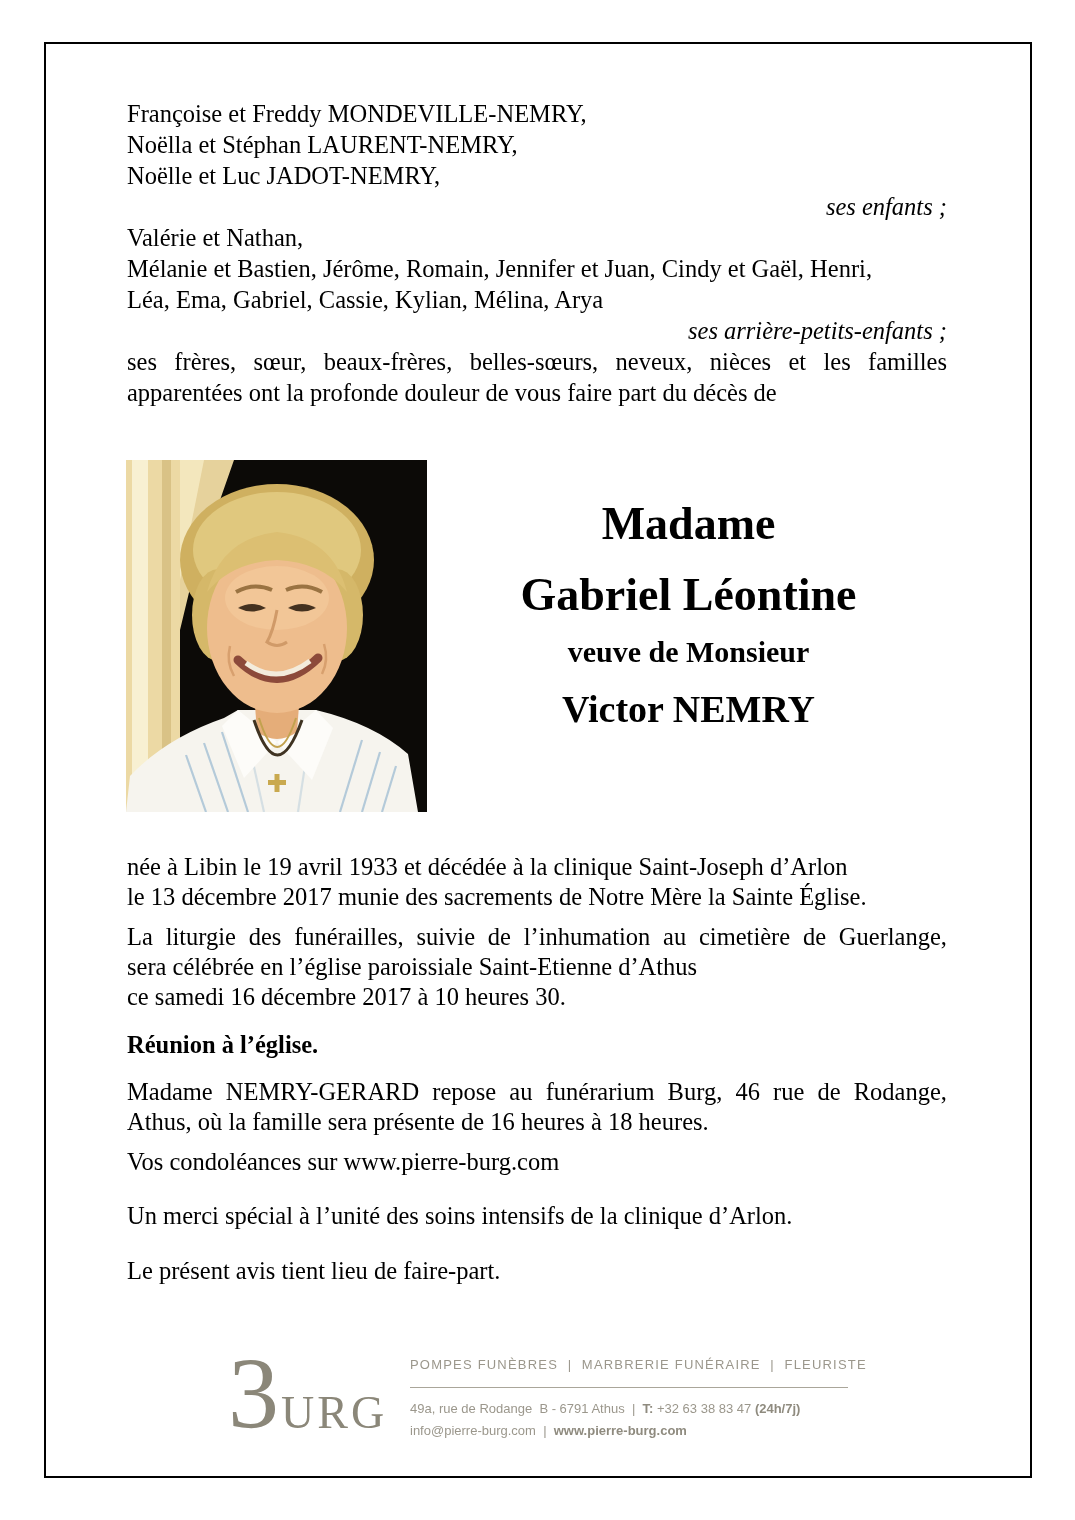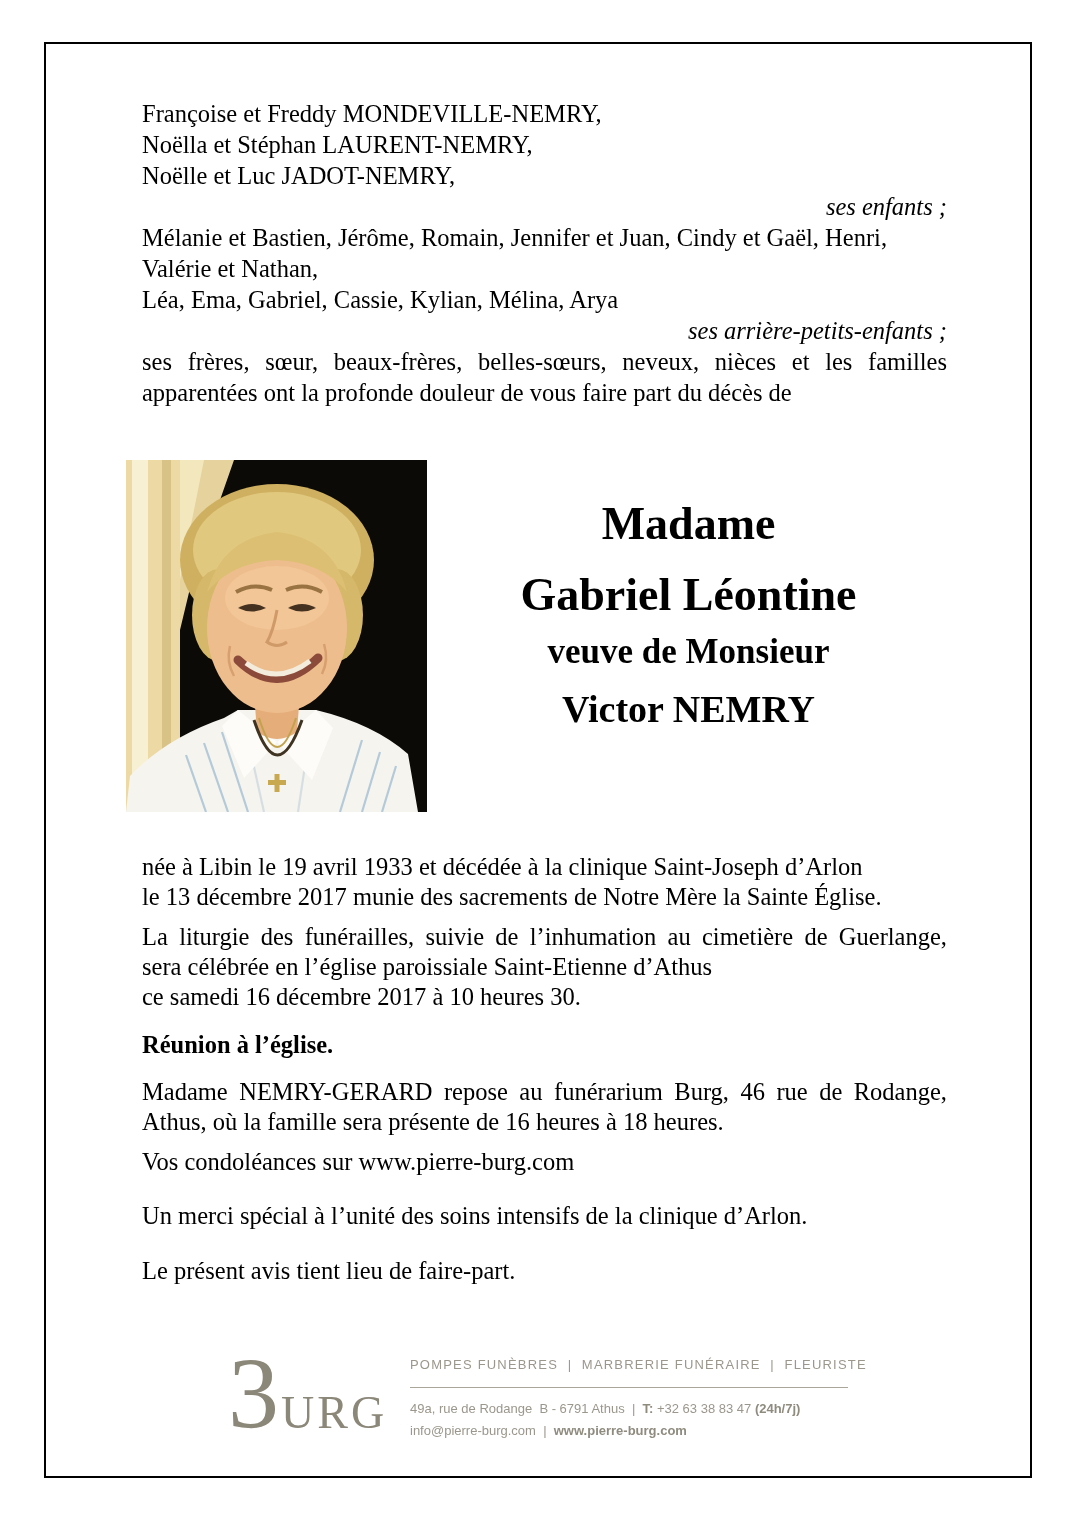--- a/index.html
+++ b/index.html
@@ -7,33 +7,33 @@
     position:relative; width:1075px; height:1520px; background:#ffffff;
     font-family:"Liberation Serif", serif; color:#000; overflow:hidden;
   }
   .border-frame {
     position:absolute; left:44px; top:42px; width:984px; height:1432px;
     border:2px solid #000000;
   }
   
   .intro { position:absolute; left:127px; top:98px; width:820px;
            font-size:24.5px; line-height:31px; }
-  .line { white-space:pre-wrap;margin-left:15px; }
+  .line { white-space:pre-wrap; }
   .line.right { text-align:right; font-style:italic; }
   .line.stretch { text-align:justify; text-align-last:justify; }
   
   .photo-wrap { position:absolute; left:126px; top:460px; width:301px; height:352px; }
   .photo-wrap svg { display:block; width:301px; height:352px; }
   
   .name-block { position:absolute; left:430px; top:488px; width:517px;
                 text-align:center; font-weight:bold; }
   .nm-title  { font-size:46px; line-height:72px; }
   .nm-given  { font-size:46px; line-height:70px; }
   .nm-family { font-size:50px; line-height:66px; }
-  .nm-veuve  { font-size:35px; line-height:44px; }
+  .nm-veuve  { font-size:30px; line-height:44px; }
   .nm-spouse { font-size:38px; line-height:46px;margin-top:12px; }
   
   .para { position:absolute; left:127px; width:820px; font-size:24.5px; line-height:30px; }
   .p1 { top:852px; } .p2 { top:922px; } .p3 { top:1030px;font-weight:bold; } .p4 { top:1077px; }
   .p5 { top:1147px; } .p6 { top:1201px; } .p7 { top:1256px; }
   
   .footer-logo { position:absolute; left:228px; top:1346px;
                  display:flex; align-items:baseline; color:#8b8779;
                  font-family:"Liberation Serif", serif; }
   .logo-3   { font-size:102px; line-height:0.95; }
@@ -49,22 +49,22 @@
 <body>
 
 <div class="page">
   <div class="border-frame"></div>
 
   <div class="intro">
     <div class="line">Françoise et Freddy MONDEVILLE-NEMRY,</div>
     <div class="line">Noëlla et Stéphan LAURENT-NEMRY,</div>
     <div class="line">Noëlle et Luc JADOT-NEMRY,</div>
     <div class="line right">ses enfants ;</div>
+    <div class="line">Valérie et Nathan,</div>
     <div class="line">Mélanie et Bastien, Jérôme, Romain, Jennifer et Juan, Cindy et Gaël, Henri,</div>
-    <div class="line">Valérie et Nathan,</div>
     <div class="line">Léa, Ema, Gabriel, Cassie, Kylian, Mélina, Arya</div>
     <div class="line right">ses arrière-petits-enfants ;</div>
     <div class="line stretch">ses frères, sœur, beaux-frères, belles-sœurs, neveux, nièces et les familles</div>
     <div class="line">apparentées ont la profonde douleur de vous faire part du décès de</div>
   </div>
 
   <div class="photo-wrap">
     <svg viewBox="0 0 301 352" xmlns="http://www.w3.org/2000/svg">
       <rect width="301" height="352" fill="#0c0a07"></rect>
 

